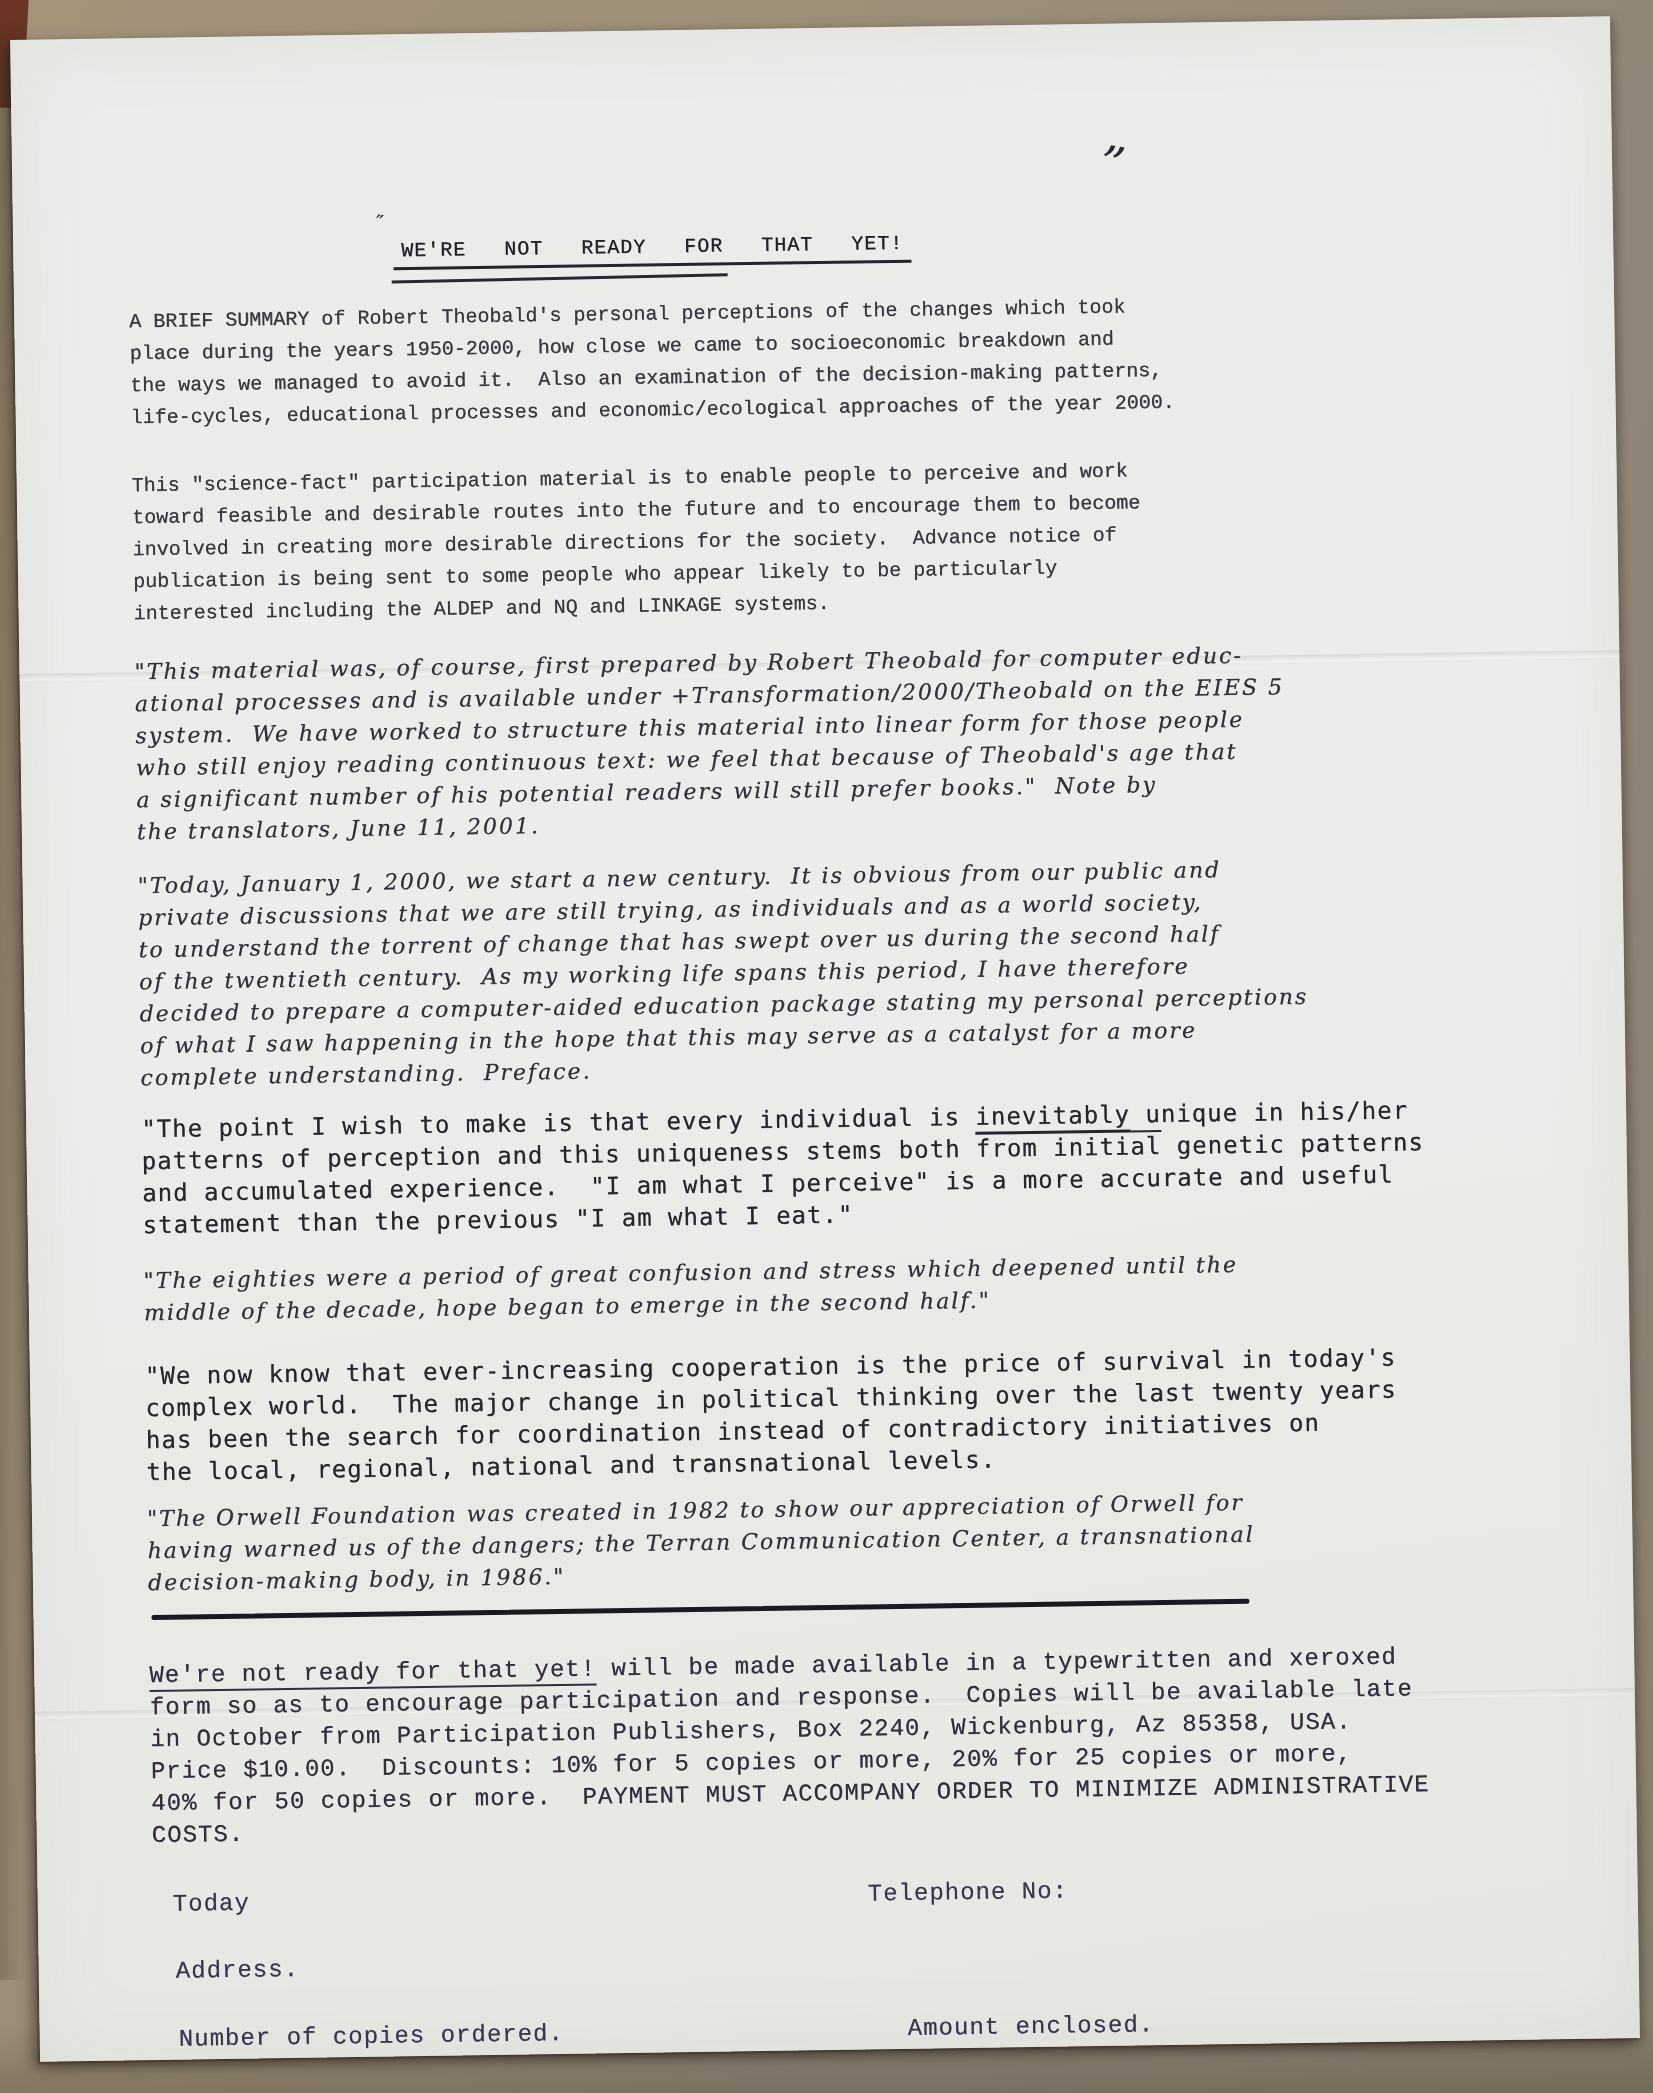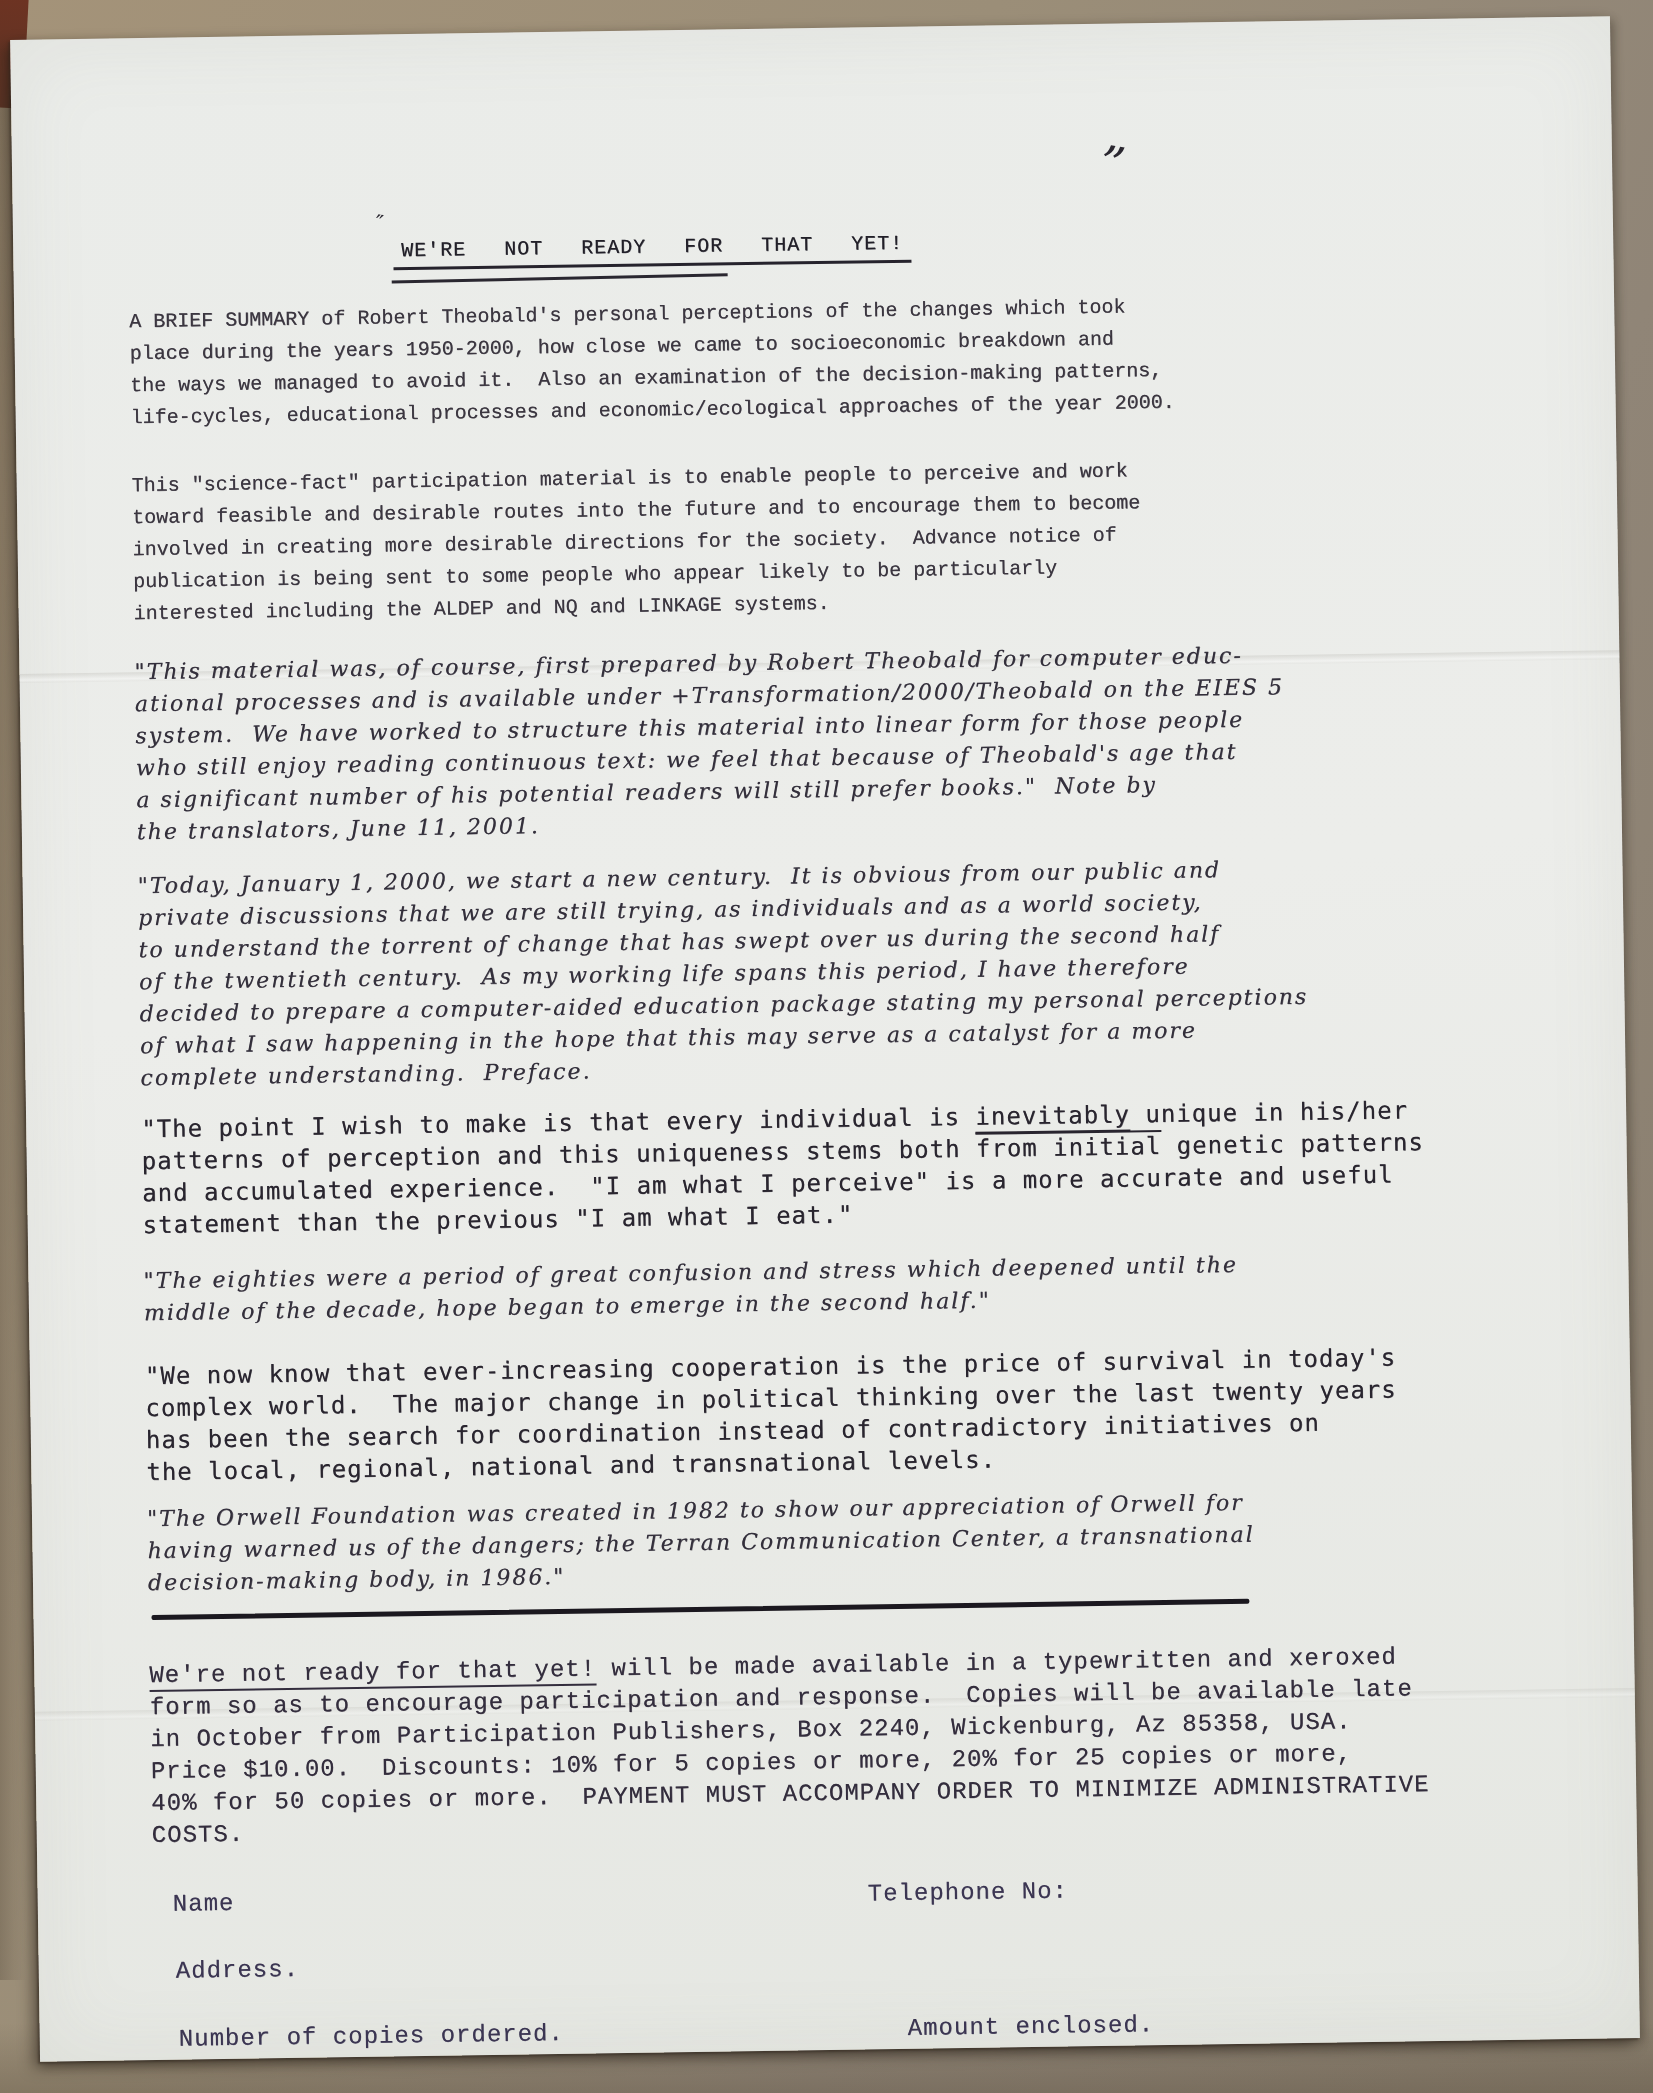--- a/index.html
+++ b/index.html
@@ -113,21 +113,21 @@
   <div class="rule"></div>
 
   <div class="para notice" style="top:1622px"><span class="nu">We're not ready for that yet!</span><span> will be made available in a typewritten and xeroxed
 form so as to encourage participation and response.  Copies will be available late
 in October from Participation Publishers, Box 2240, Wickenburg, Az 85358, USA.
 Price $10.00.  Discounts: 10% for 5 copies or more, 20% for 25 copies or more,
 40% for 50 copies or more.  PAYMENT MUST ACCOMPANY ORDER TO MINIMIZE ADMINISTRATIVE
 COSTS.</span></div>
 
   <div class="form-row" style="top:1853px">
-    <span class="form-label" style="left:135px">Name</span>
+    <span class="form-label" style="left:135px">Today</span>
     <span class="form-label" style="left:830px">Telephone No:</span>
   </div>
   <div class="form-row" style="top:1920px">
     <span class="form-label" style="left:137px">Address.</span>
   </div>
   <div class="form-row" style="top:1988px">
     <span class="form-label" style="left:139px">Number of copies ordered.</span>
     <span class="form-label" style="left:868px">Amount enclosed.</span>
   </div>
 </div>

